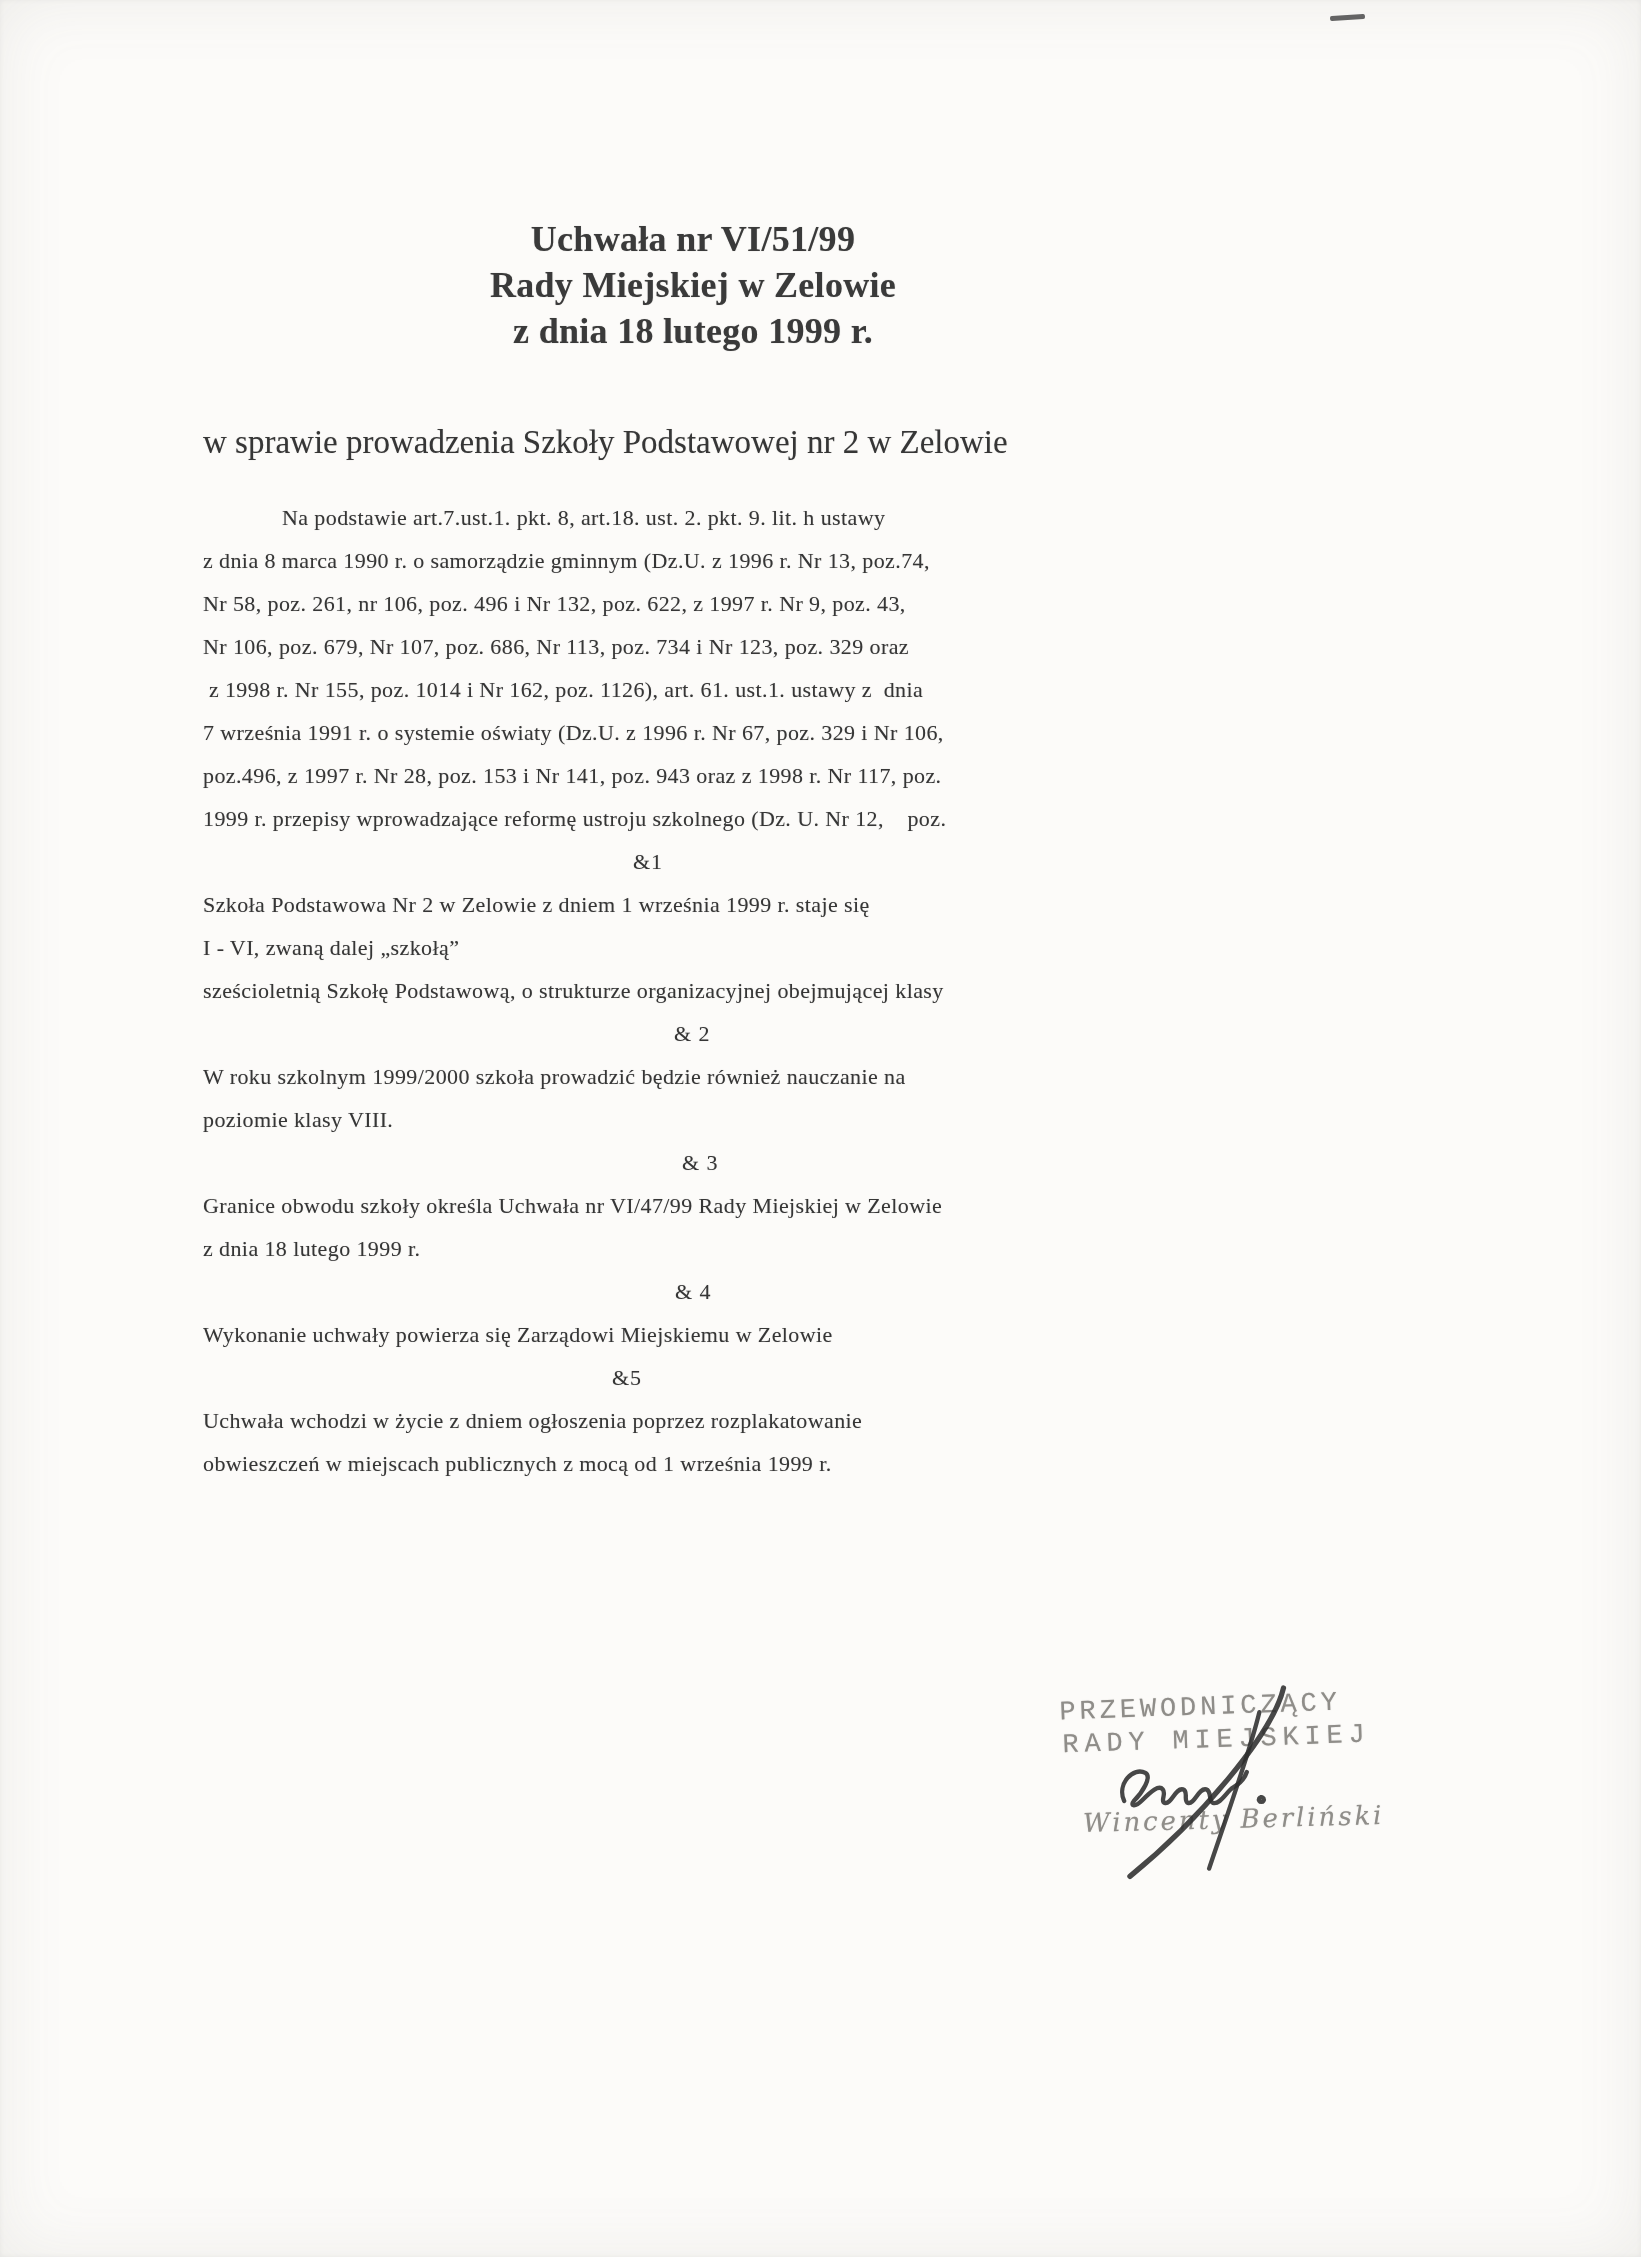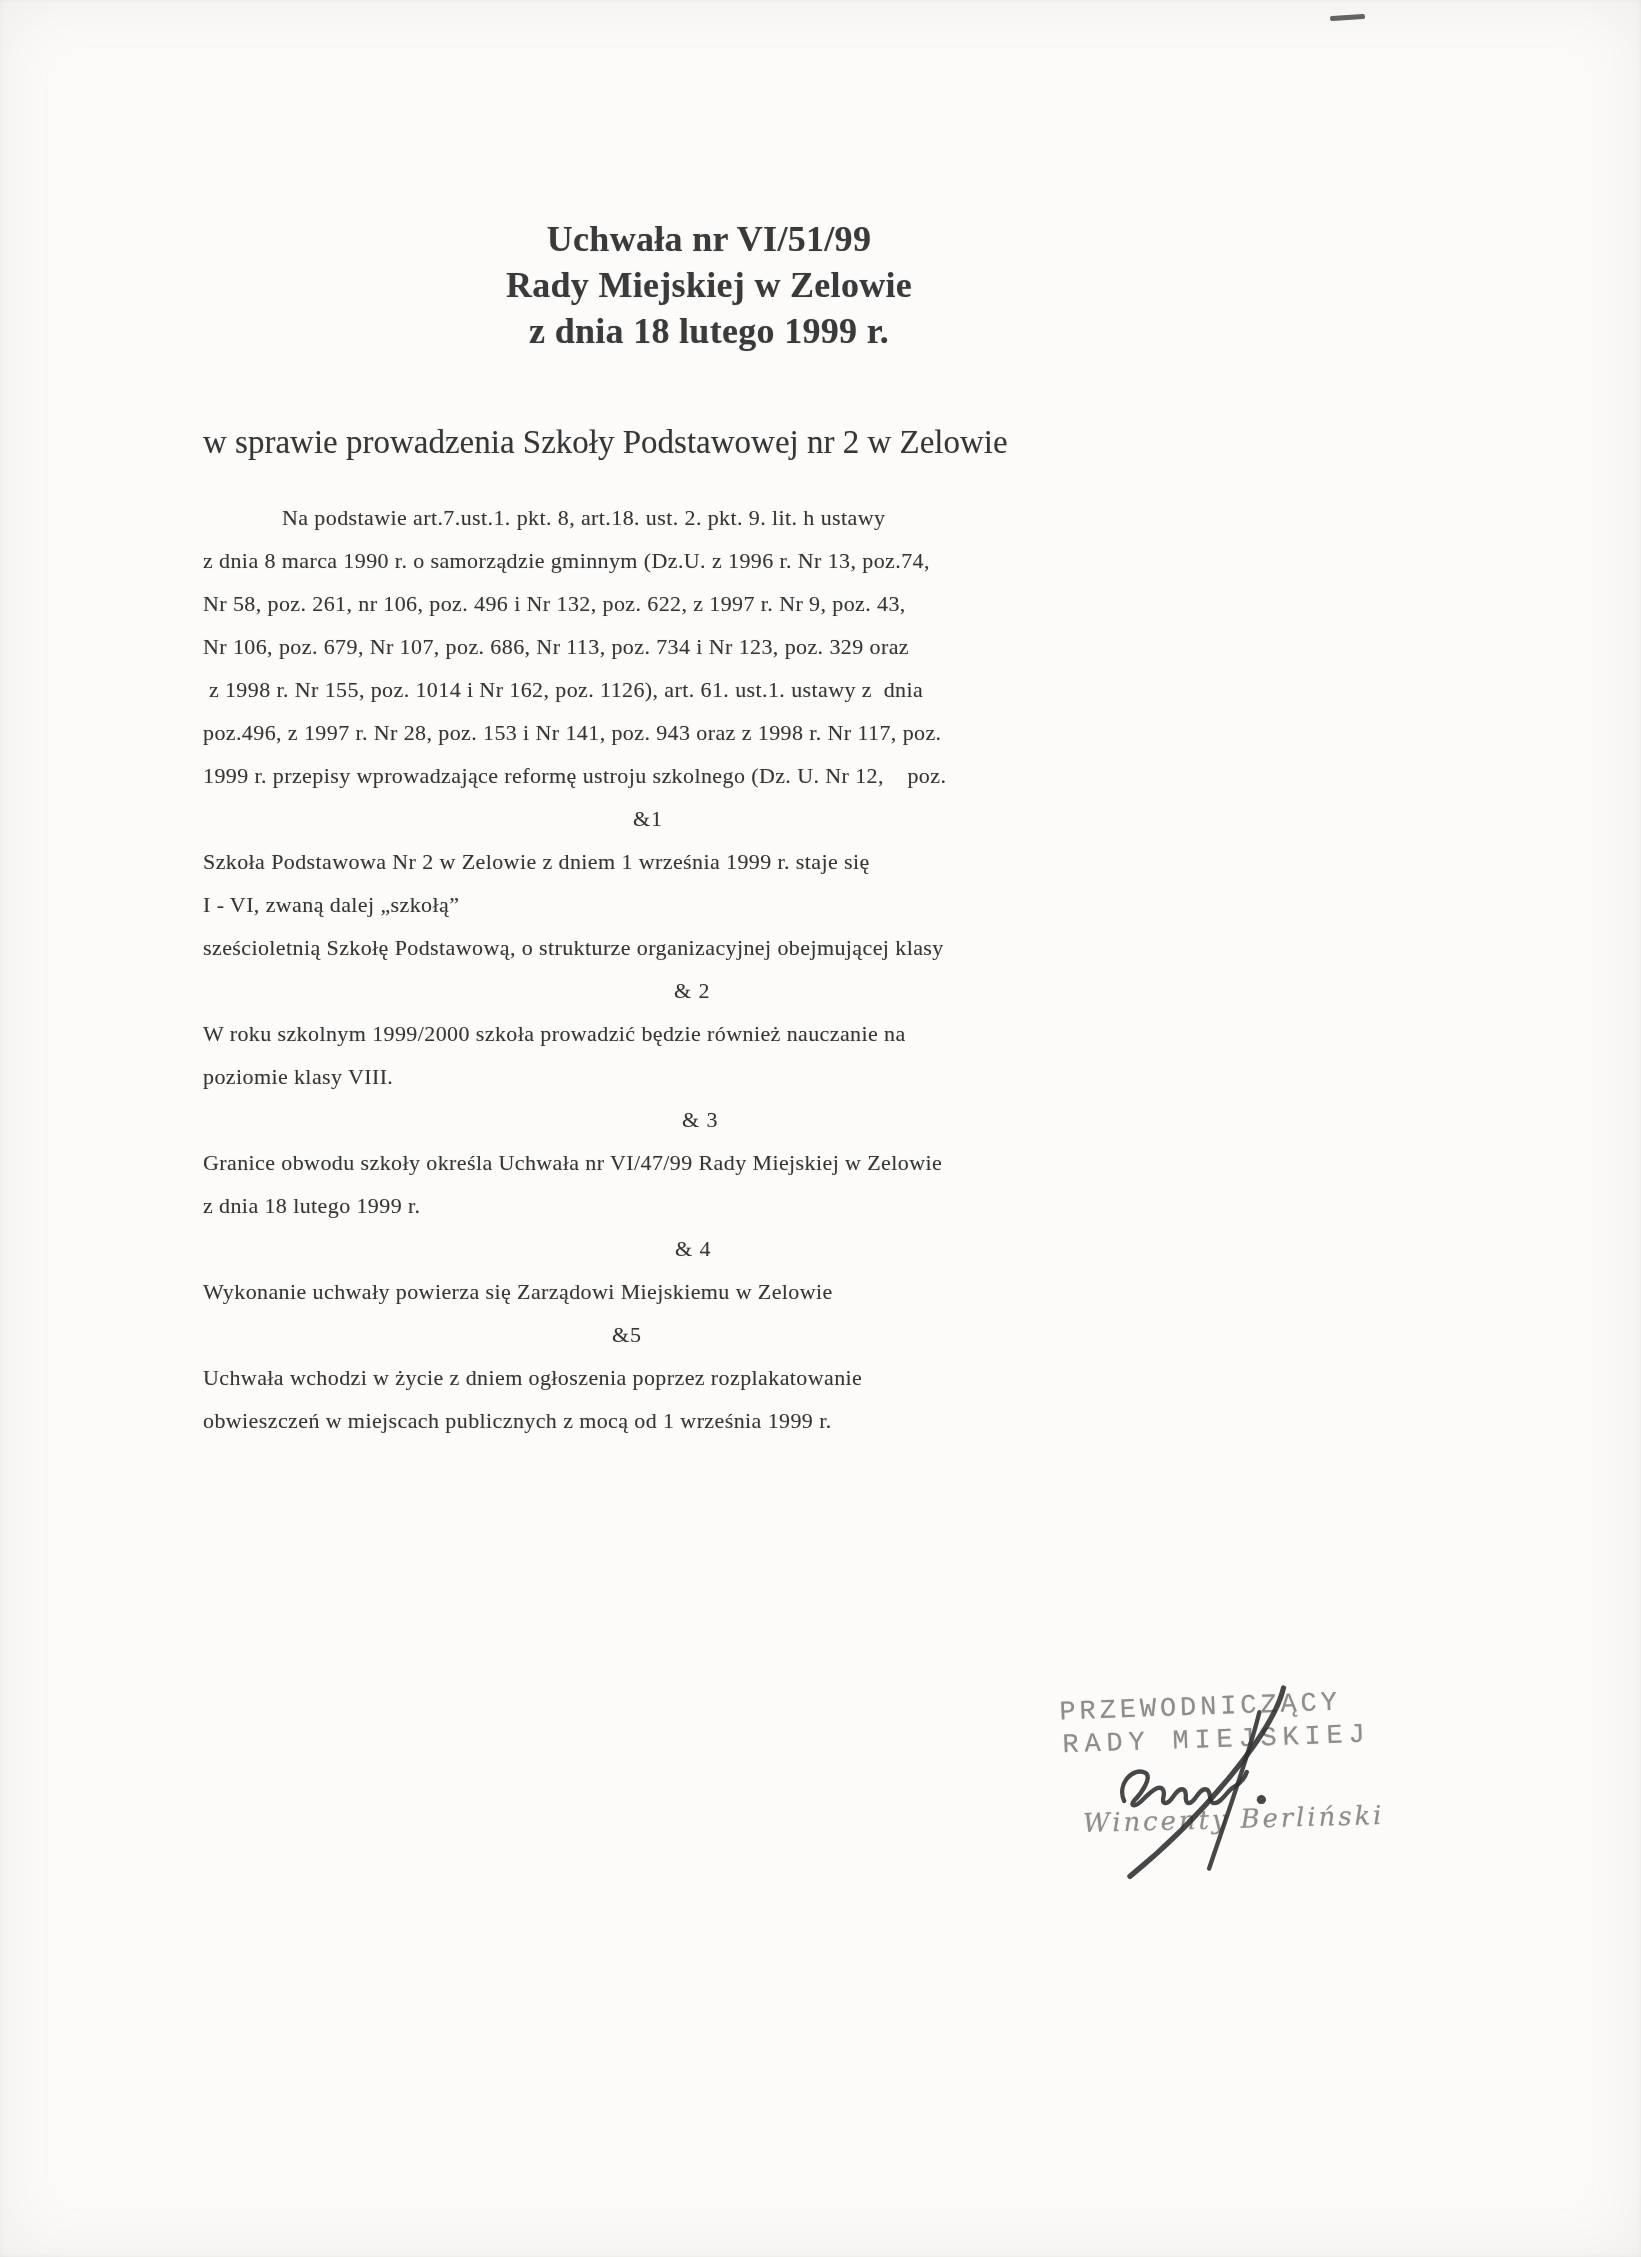--- a/index.html
+++ b/index.html
@@ -10,21 +10,21 @@
     overflow:hidden;
     font-family:"Liberation Serif", serif;
     color:#363636;
     box-shadow: inset 0 0 68px rgba(110,105,98,0.10), inset 0 0 5.8px rgba(0,0,0,0.05);
   }
   .corner-dash{
     position:absolute;left:1330px;top:15.4px;width:35px;height:4.8px;
     background:#4a4a4a;border-radius:1.9px;transform:rotate(-4deg);opacity:.85;
   }
   .title-block{
-    position:absolute;top:216px;left:16px;width:1386px;
+    position:absolute;top:216px;left:0;width:1386px;
     text-align:center;font-weight:bold;
     font-size:36px;line-height:46px;letter-spacing:0.3px;
     color:#3a3a3a;
     text-shadow:0 0 1px rgba(60,60,60,0.35);
   }
   .subject{
     position:absolute;top:421px;left:203px;
     font-size:33px;line-height:42px;white-space:pre;
     text-shadow:0 0 1px rgba(70,70,70,0.3);
     text-align:right;
@@ -75,20 +75,21 @@
   </div>
 
   <div class="subject">w sprawie prowadzenia Szkoły Podstawowej nr 2 w Zelowie</div>
 
   <div class="body-block">
     <div class="line indent">Na podstawie art.7.ust.1. pkt. 8, art.18. ust. 2. pkt. 9. lit. h ustawy</div>
     <div class="line">z dnia 8 marca 1990 r. o samorządzie gminnym (Dz.U. z 1996 r. Nr 13, poz.74,</div>
     <div class="line">Nr 58, poz. 261, nr 106, poz. 496 i Nr 132, poz. 622, z 1997 r. Nr 9, poz. 43,</div>
     <div class="line">Nr 106, poz. 679, Nr 107, poz. 686, Nr 113, poz. 734 i Nr 123, poz. 329 oraz</div>
     <div class="line"> z 1998 r. Nr 155, poz. 1014 i Nr 162, poz. 1126), art. 61. ust.1. ustawy z  dnia</div>
+    <div class="line">7 września 1991 r. o systemie oświaty (Dz.U. z 1996 r. Nr 67, poz. 329 i Nr 106,</div>
     <div class="line">poz.496, z 1997 r. Nr 28, poz. 153 i Nr 141, poz. 943 oraz z 1998 r. Nr 117, poz.</div>
     <div class="line">1999 r. przepisy wprowadzające reformę ustroju szkolnego (Dz. U. Nr 12,    poz.</div>
 
     <div class="line marker marker-1">&amp;1</div>
     <div class="line">Szkoła Podstawowa Nr 2 w Zelowie z dniem 1 września 1999 r. staje się</div>
     <div class="line">I - VI, zwaną dalej „szkołą”</div>
     <div class="line">sześcioletnią Szkołę Podstawową, o strukturze organizacyjnej obejmującej klasy</div>
 
     <div class="line marker marker-2">&amp; 2</div>
     <div class="line">W roku szkolnym 1999/2000 szkoła prowadzić będzie również nauczanie na</div>

